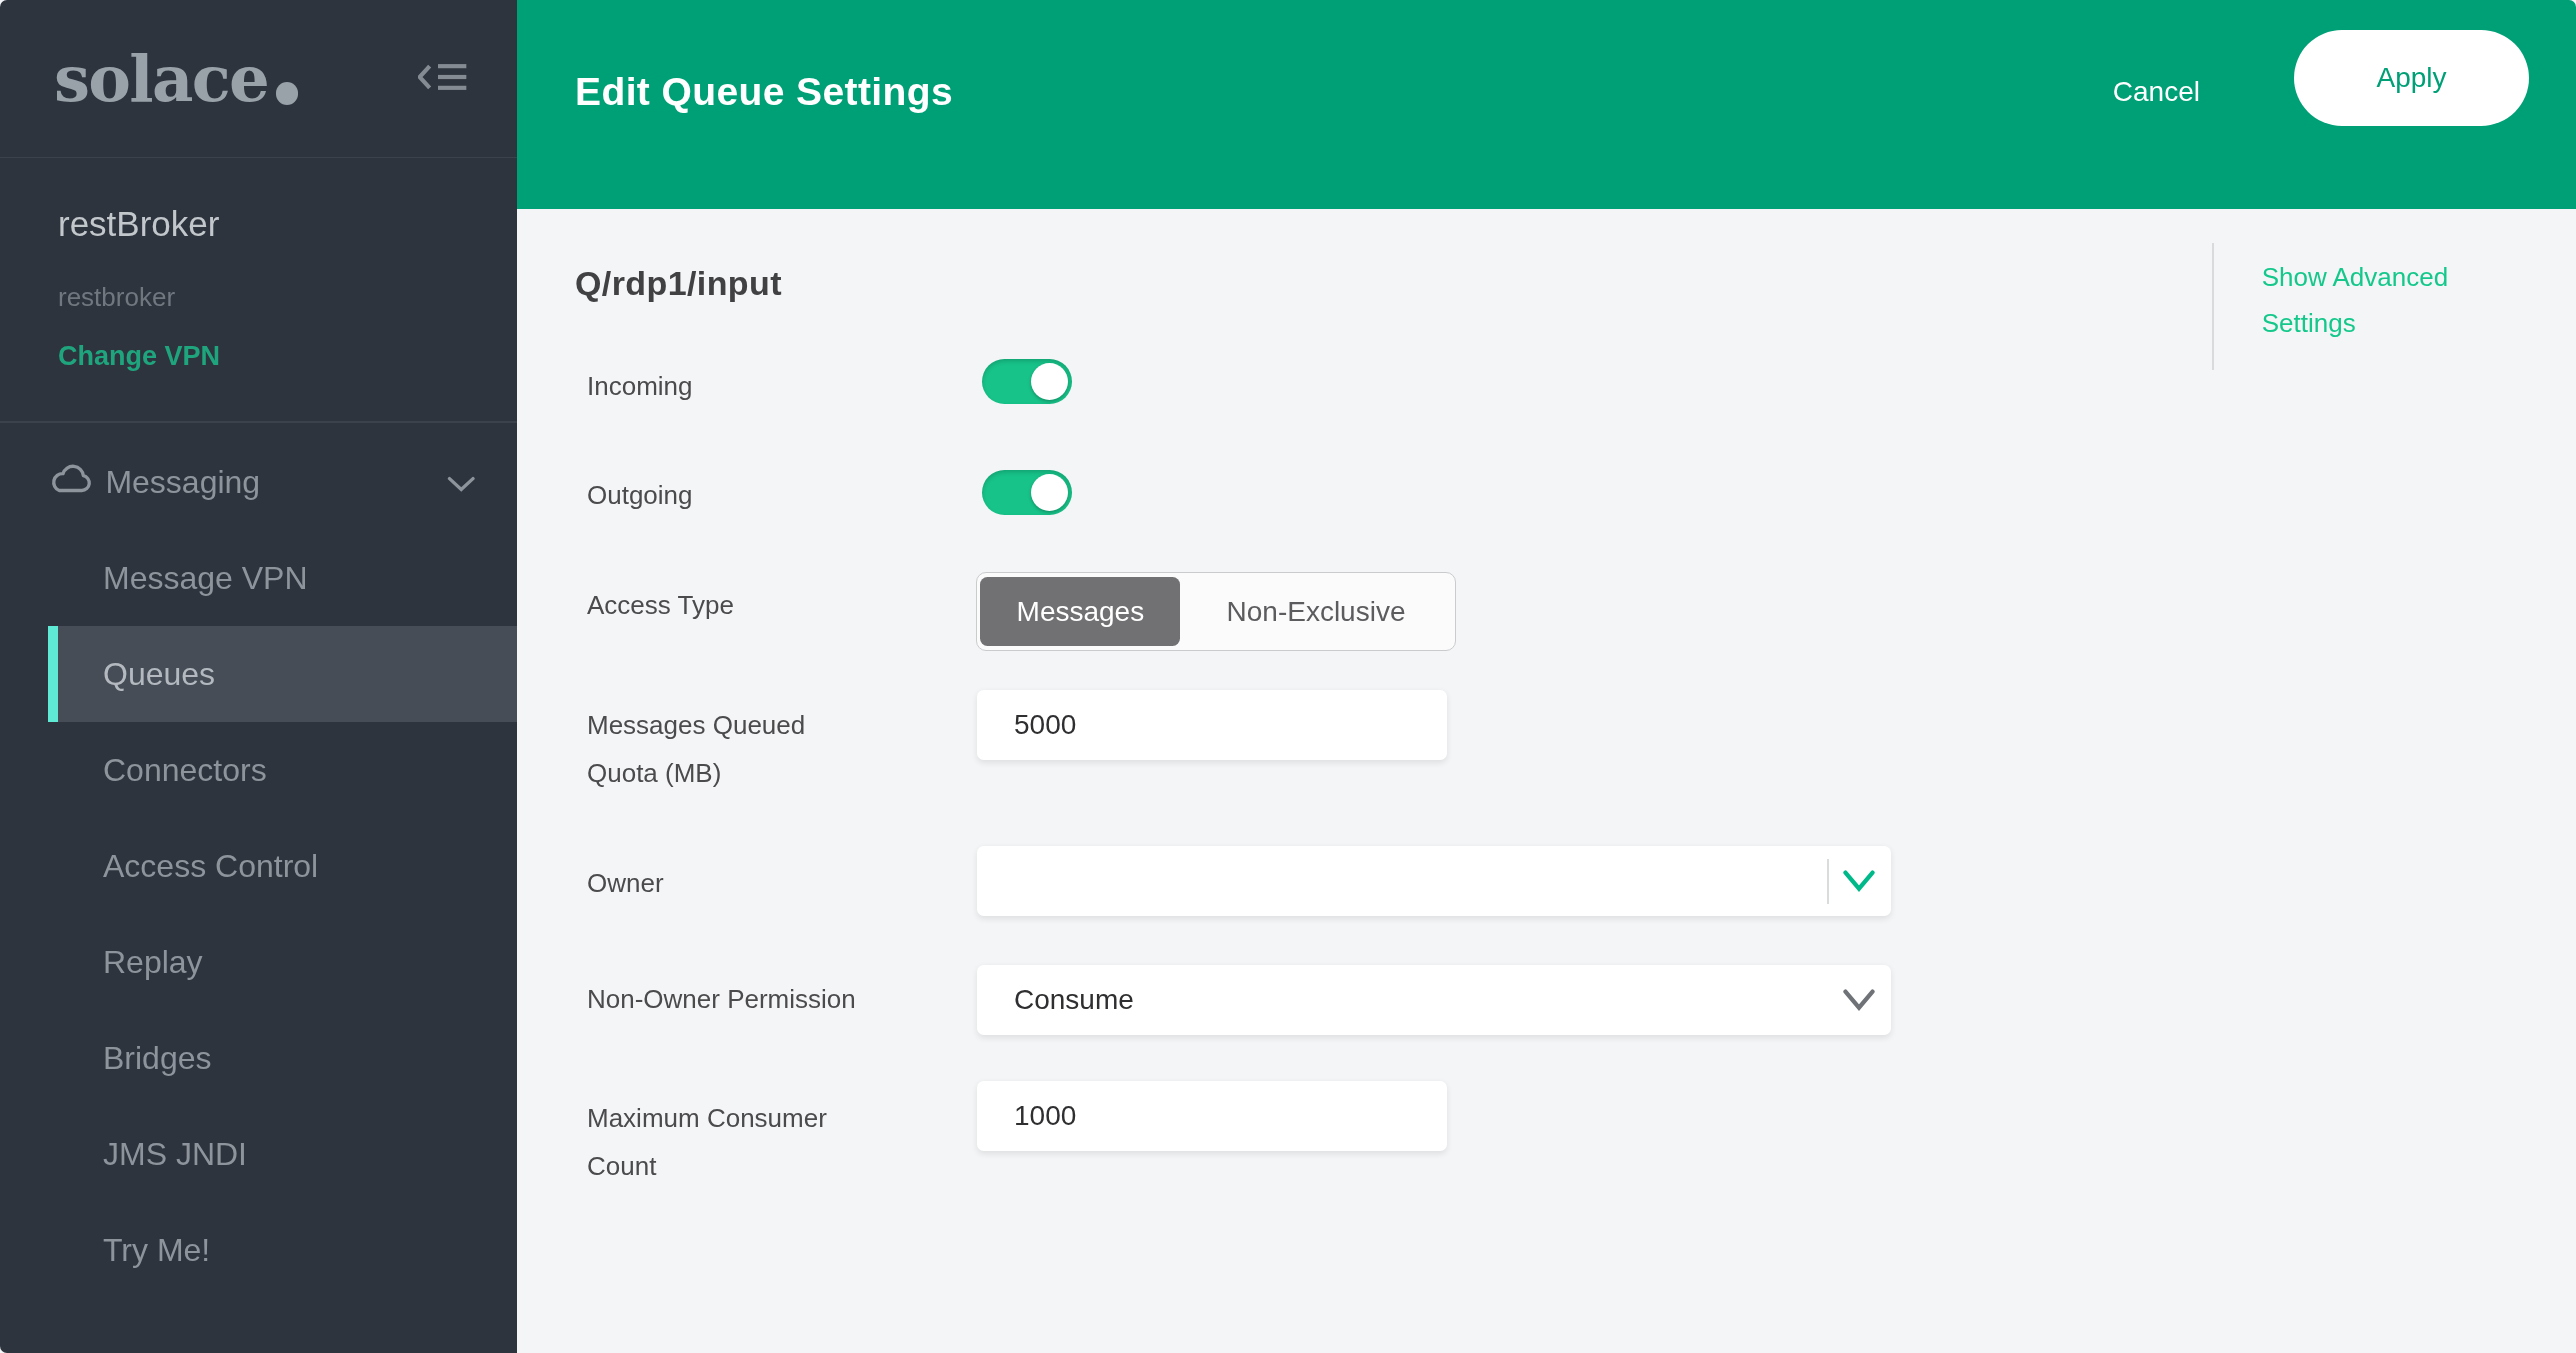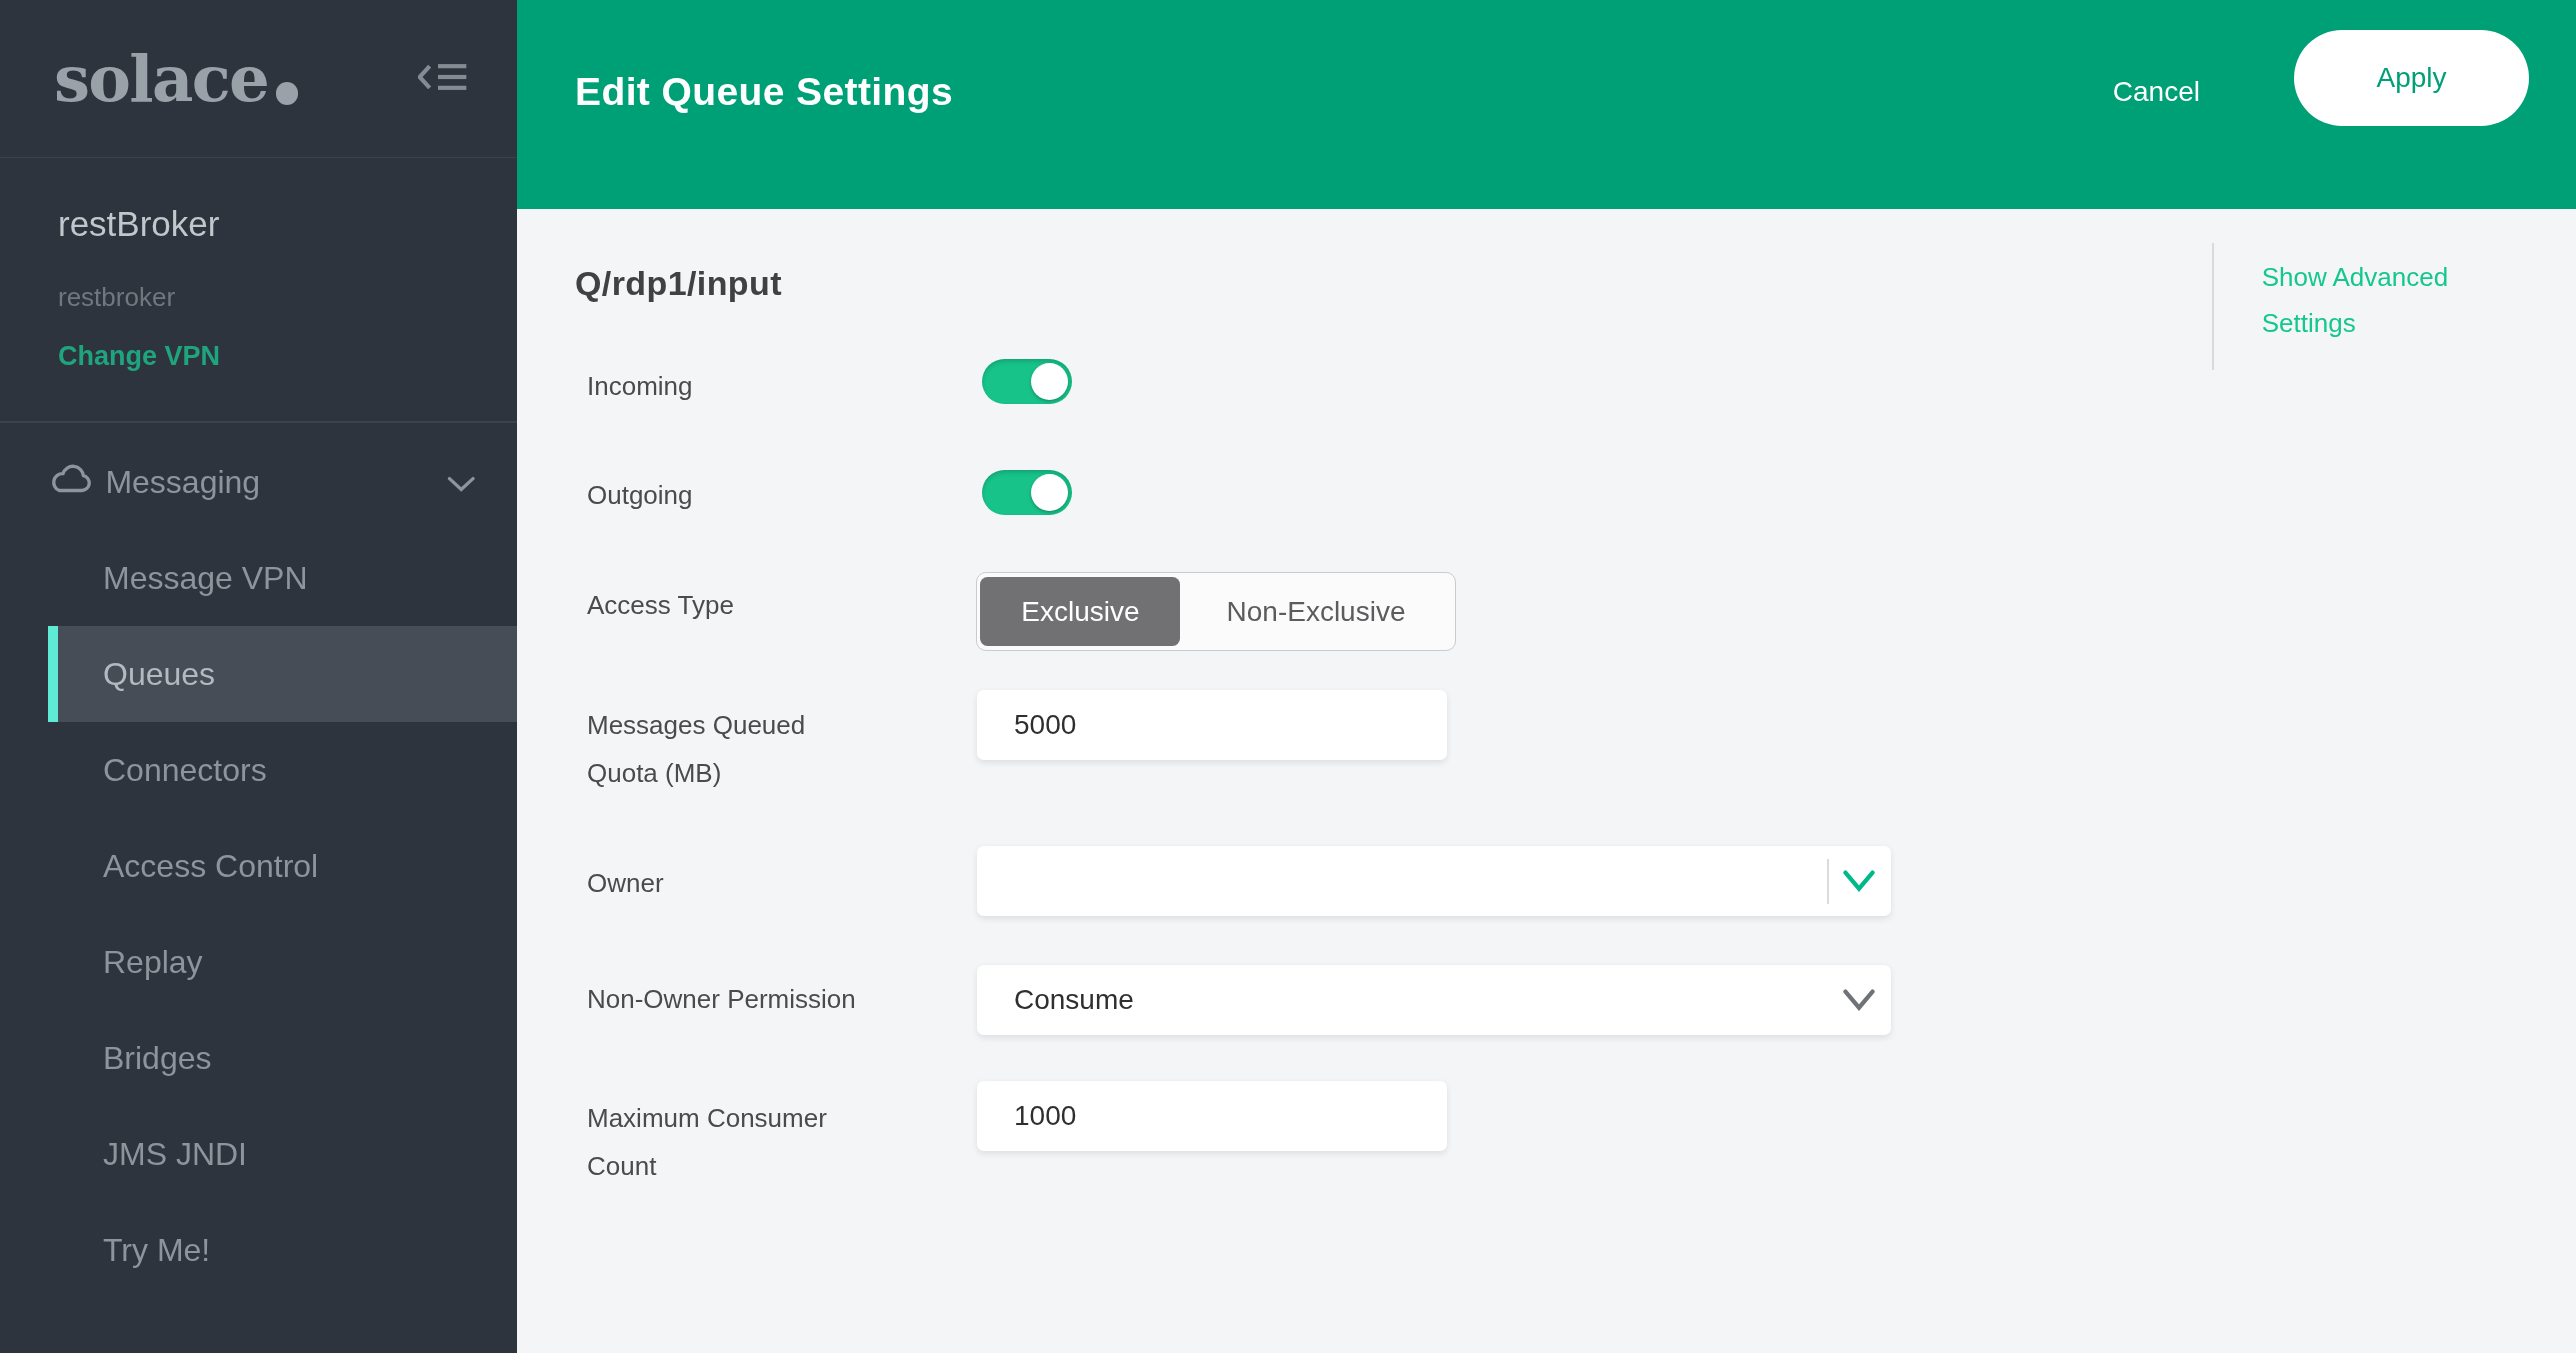--- a/index.html
+++ b/index.html
@@ -1,18 +1,18 @@
 <!DOCTYPE html>
 <html style="font-size:13.4px"><head>
 <meta charset="utf-8">
 <style>
   * { margin:0; padding:0; box-sizing:border-box; }
   html,body { width:2576px; height:1353px; overflow:hidden; background:#f4f5f6;
               font-family:"Liberation Sans", sans-serif; }
-  #app { position:absolute; inset:0; width:2576px; height:1353px; overflow:hidden; }
+  #app { position:absolute; inset:0; width:2576px; height:1353px; overflow:hidden;border-radius:7px; }
 
   
   .sidebar { position:absolute; left:0; top:0; width:517px; height:1353px;
              background:#2e343d; z-index:5; }
   .logo-row { position:absolute; left:0; top:0; width:517px; height:158px;
               border-bottom:1.7px solid #3b424b; display:flex; align-items:center;
               justify-content:space-between; padding:0 47px 0 54px; }
   .logo { display:flex; align-items:flex-end; color:#99a1a9;
           font-family:"DejaVu Serif", serif; font-weight:bold;
           font-size:64px; letter-spacing:-1.7px; line-height:1; }
@@ -194,21 +194,21 @@
       <div class="knob"></div>
     </div>
 
     <div class="flabel lab-outgoing">Outgoing</div>
     <div class="toggle tg-outgoing">
       <div class="knob"></div>
     </div>
 
     <div class="flabel lab-access">Access Type</div>
     <div class="segmented">
-      <div class="seg-opt selected">Exclusive</div>
+      <div class="seg-opt selected">Messages</div>
       <div class="seg-opt plain">Non-Exclusive</div>
     </div>
 
     <div class="flabel lab-mqq">Messages Queued Quota (MB)</div>
     <input class="textbox in-mqq" type="text" value="5000" style="">
 
     <div class="flabel lab-owner">Owner</div>
     <div class="dropdown dd-owner">
       <input class="dd-input" type="text" value="" style="">
       <div class="dd-divider"></div>

